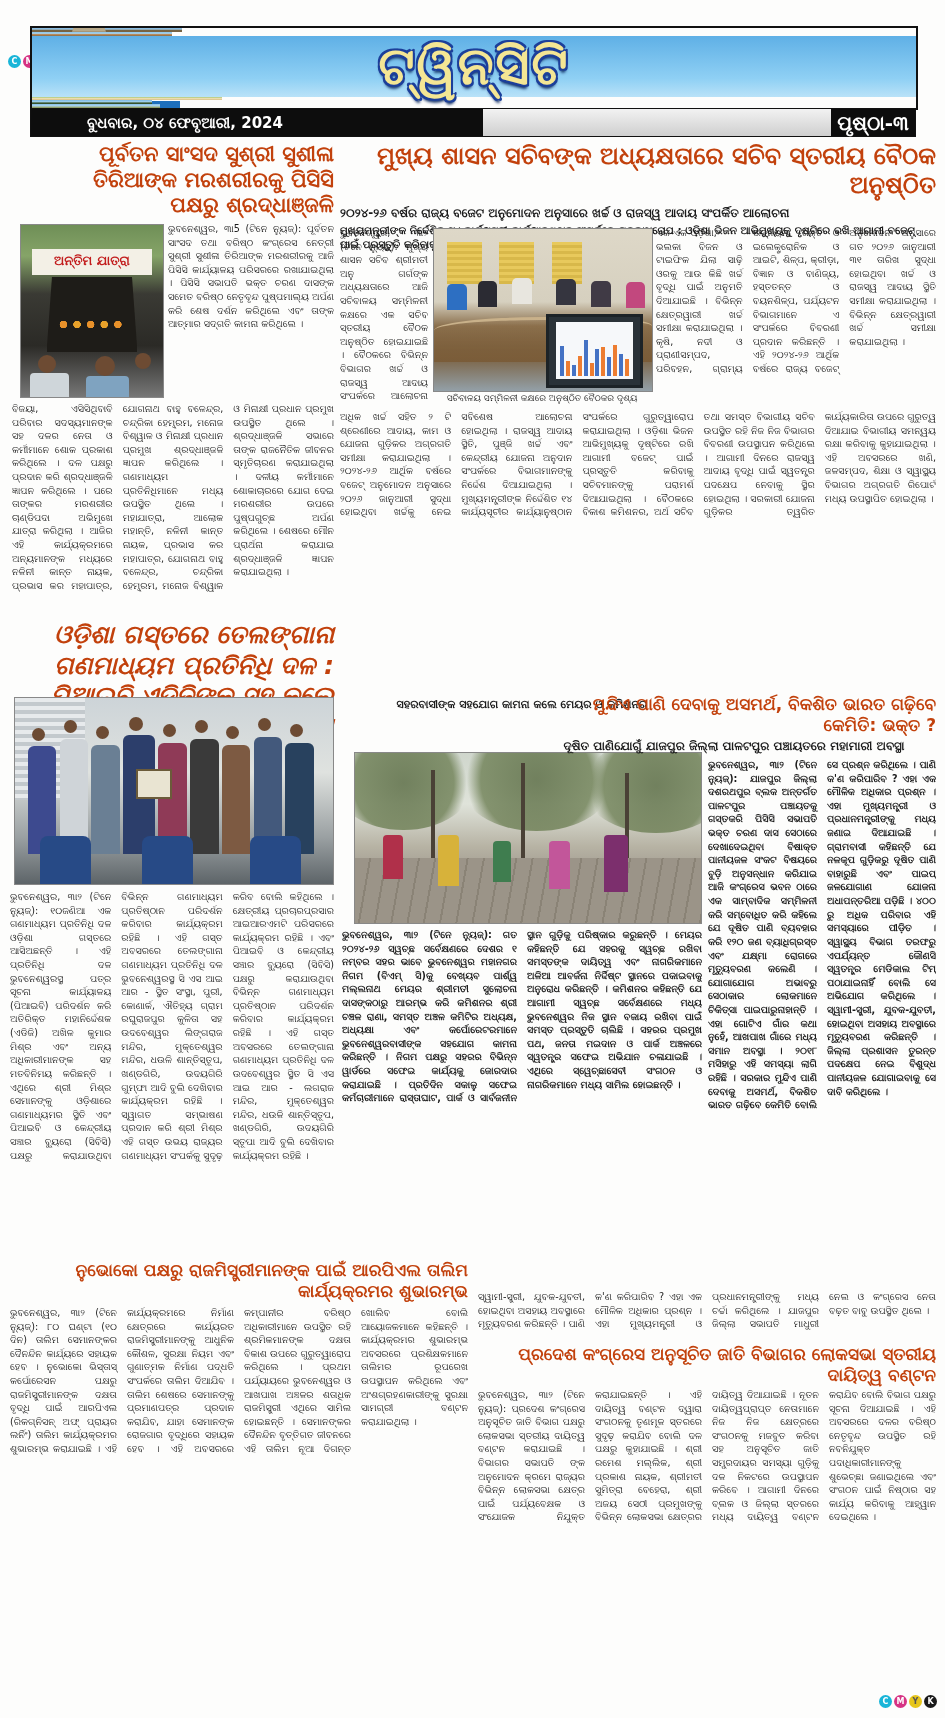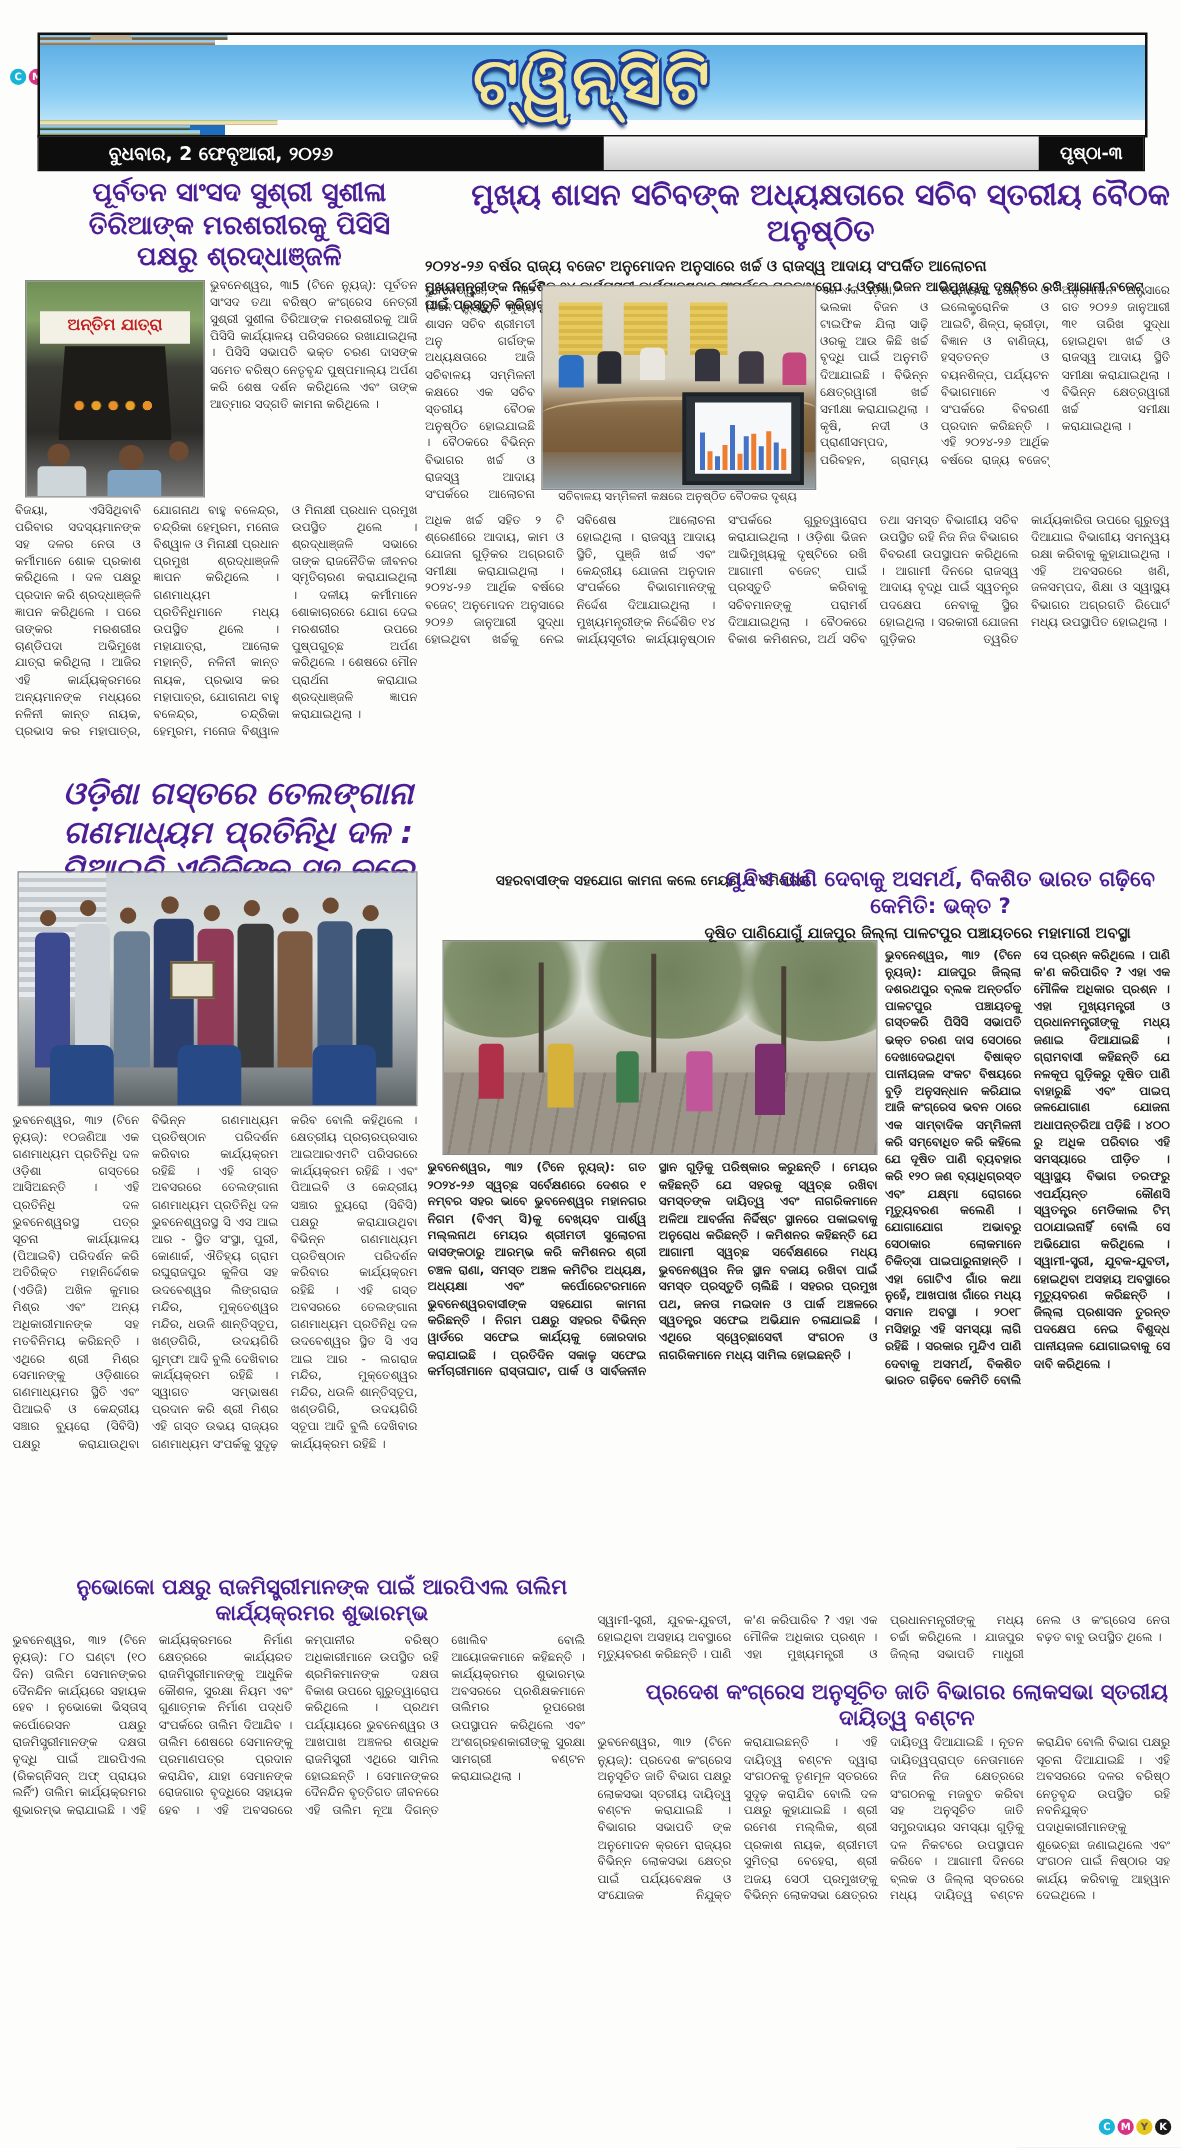--- a/index.html
+++ b/index.html
@@ -27,23 +27,23 @@
   .mh-nandan .cols{position:absolute;left:20px;top:56px;width:140px;height:24px;background:repeating-linear-gradient(90deg,#b33a2b 0 8px,#efe2c0 8px 26px);}
   .mh-temple2{width:120px;background:linear-gradient(180deg,#7db9e4 0%,#9ccdec 40%,#3e5d33 75%,#2f4a28 100%);}
   .mh-temple2 .ling{position:absolute;left:30px;top:4px;width:52px;height:64px;background:#8a6a45;clip-path:polygon(50% 0,80% 55%,92% 100%,8% 100%,20% 55%);}
   .mh-pagoda{width:128px;background:linear-gradient(180deg,#86bfe8 0%,#aad5f0 45%,#9fae7d 80%,#74864f 100%);}
   .mh-pagoda .dome{position:absolute;left:24px;top:18px;width:72px;height:44px;background:#eceae4;border-radius:50% 50% 6% 6%;}
   .mh-pagoda .tip{position:absolute;left:54px;top:4px;width:10px;height:18px;background:#d9d6cc;}
   
   #datebar{position:absolute;left:30px;top:108px;width:884px;height:27px;background:linear-gradient(180deg,#f2f2f2,#cfcfcf);border:1px solid #111;display:flex;}
   #datebar .db-left{width:452px;background:#0d0d0d;color:#fff;font-size:15px;font-weight:bold;display:flex;align-items:center;padding-left:56px;box-sizing:border-box;}
   #datebar .db-mid{flex:1;}
-  #datebar .db-right{width:84px;background:#0d0d0d;color:#fff;font-size:14px;font-weight:bold;display:flex;align-items:center;justify-content:center;}
-  
-  .headline{font-weight:bold;color:#4c1d95;text-align:center;line-height:1.22;margin-left:37px;}
+  #datebar .db-right{width:84px;background:#0d0d0d;color:#fff;font-size:20px;font-weight:bold;display:flex;align-items:center;justify-content:center;}
+  
+  .headline{font-weight:bold;color:#c2410c;text-align:right;line-height:1.22;margin-left:37px;}
   .subhead{font-weight:bold;color:#1a1a1a;line-height:1.3;}
   .bodytxt{font-size:9.6px;line-height:1.42;text-align:justify;color:#1c1c1c;overflow:hidden;word-break:break-word;}
   .cols2{column-count:2;column-gap:10px;font-weight:bold;}
   .cols3{column-count:3;column-gap:10px;}
   .cols4{column-count:4;column-gap:10px;}
   .cols5{column-count:5;column-gap:10px;}
   .caption{font-size:9px;text-align:center;color:#222;}
   
   .photo{position:absolute;overflow:hidden;border:1px solid #888;}
   
@@ -109,21 +109,21 @@
     <div class="mh-seg mh-temple2">
       <div class="ling"></div>
     </div>
     <div class="mh-seg mh-pagoda">
       <div class="dome"></div>
       <div class="tip"></div>
     </div>
   </div>
 
   <div id="datebar">
-    <div class="db-left">ବୁଧବାର, 2 ଫେବୃଆରୀ, ୨୦୨୬</div>
+    <div class="db-left">ବୁଧବାର, ୦୪ ଫେବୃଆରୀ, 2024</div>
     <div class="db-mid"></div>
     <div class="db-right">ପୃଷ୍ଠା-୩</div>
   </div>
 
   <div class="artblock" style="left:12px;top:142px;width:322px;">
     <div class="headline" style="font-size:21px;">ପୂର୍ବତନ ସାଂସଦ ସୁଶ୍ରୀ ସୁଶୀଳା ତିରିଆଙ୍କ ମରଶରୀରକୁ ପିସିସି ପକ୍ଷରୁ ଶ୍ରଦ୍ଧାଞ୍ଜଳି</div>
   </div>
   <div class="photo" id="ph-hearse" style="left:20px;top:224px;width:142px;height:172px;">
     <div class="banner">ଅନ୍ତିମ ଯାତ୍ରା</div>
     <div class="opening"></div>

